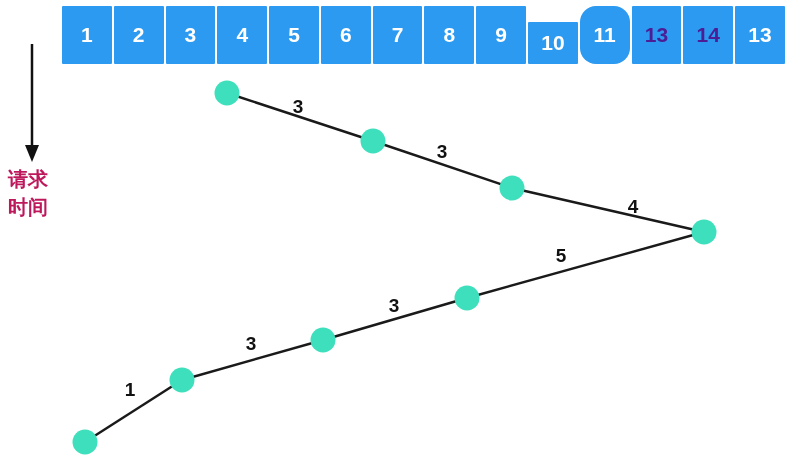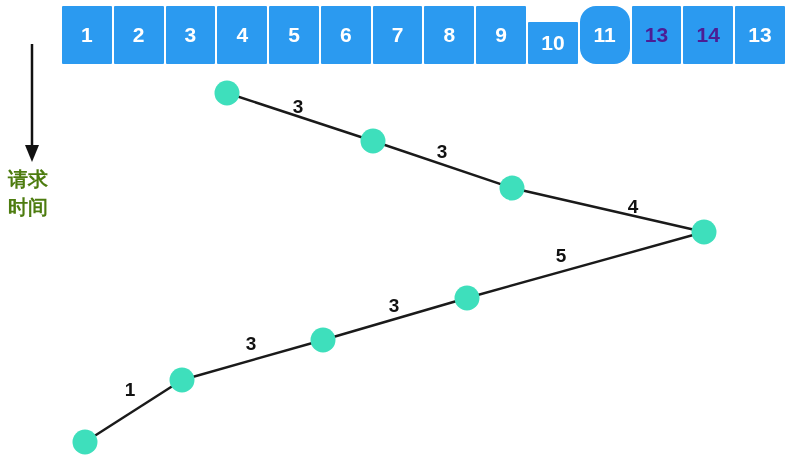--- a/index.html
+++ b/index.html
@@ -40,21 +40,21 @@
     top: 0;
     width: 60px;
     height: 175px;
   }
   .time-label {
     position: absolute;
     left: 8px;
     top: 165px;
     font-size: 20px;
     font-weight: bold;
-    color: #4d7c0f;
+    color: #be185d;
     line-height: 28px;
     white-space: nowrap;
   }
   .path-svg {
     position: absolute;
     left: 0;
     top: 0;
     width: 797px;
     height: 467px;
   }

